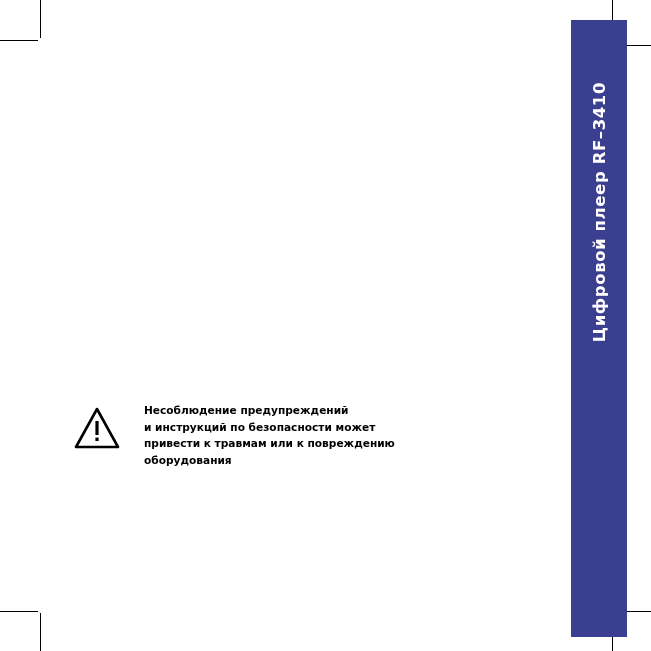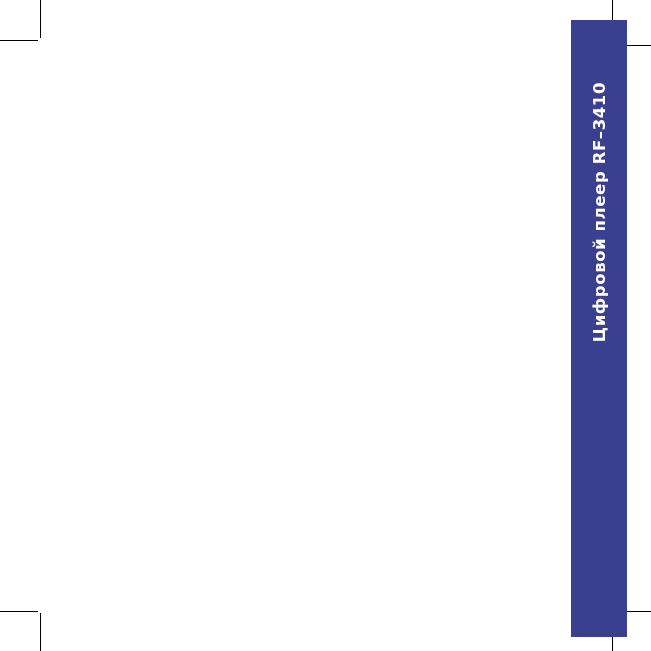--- a/index.html
+++ b/index.html
@@ -106,14 +106,27 @@
   <div class="crop v crop-tr-v"></div>
   <div class="crop h crop-tr-h"></div>
   <div class="crop v crop-br-v"></div>
   <div class="crop h crop-br-h"></div>
 
   <div class="side-band"></div>
   <div class="side-title">
     <span>Цифровой плеер RF–3410</span>
   </div>
 
+  <div class="warning">
+    <svg class="warn-icon" viewBox="0 0 46 44">
+      <polygon points="23,3 44,41 2,41" fill="none" stroke="#000000" stroke-width="2.6" stroke-linejoin="round"></polygon>
+      <rect x="21.4" y="15" width="3.2" height="14" fill="#000000"></rect>
+      <rect x="21.4" y="31.6" width="3.2" height="3.4" fill="#000000"></rect>
+    </svg>
+    <div class="warn-text">
+      <div>Несоблюдение предупреждений</div>
+      <div>и инструкций по безопасности может</div>
+      <div>привести к травмам или к повреждению</div>
+      <div>оборудования</div>
+    </div>
+  </div>
 
 </div>
 
 </body></html>

